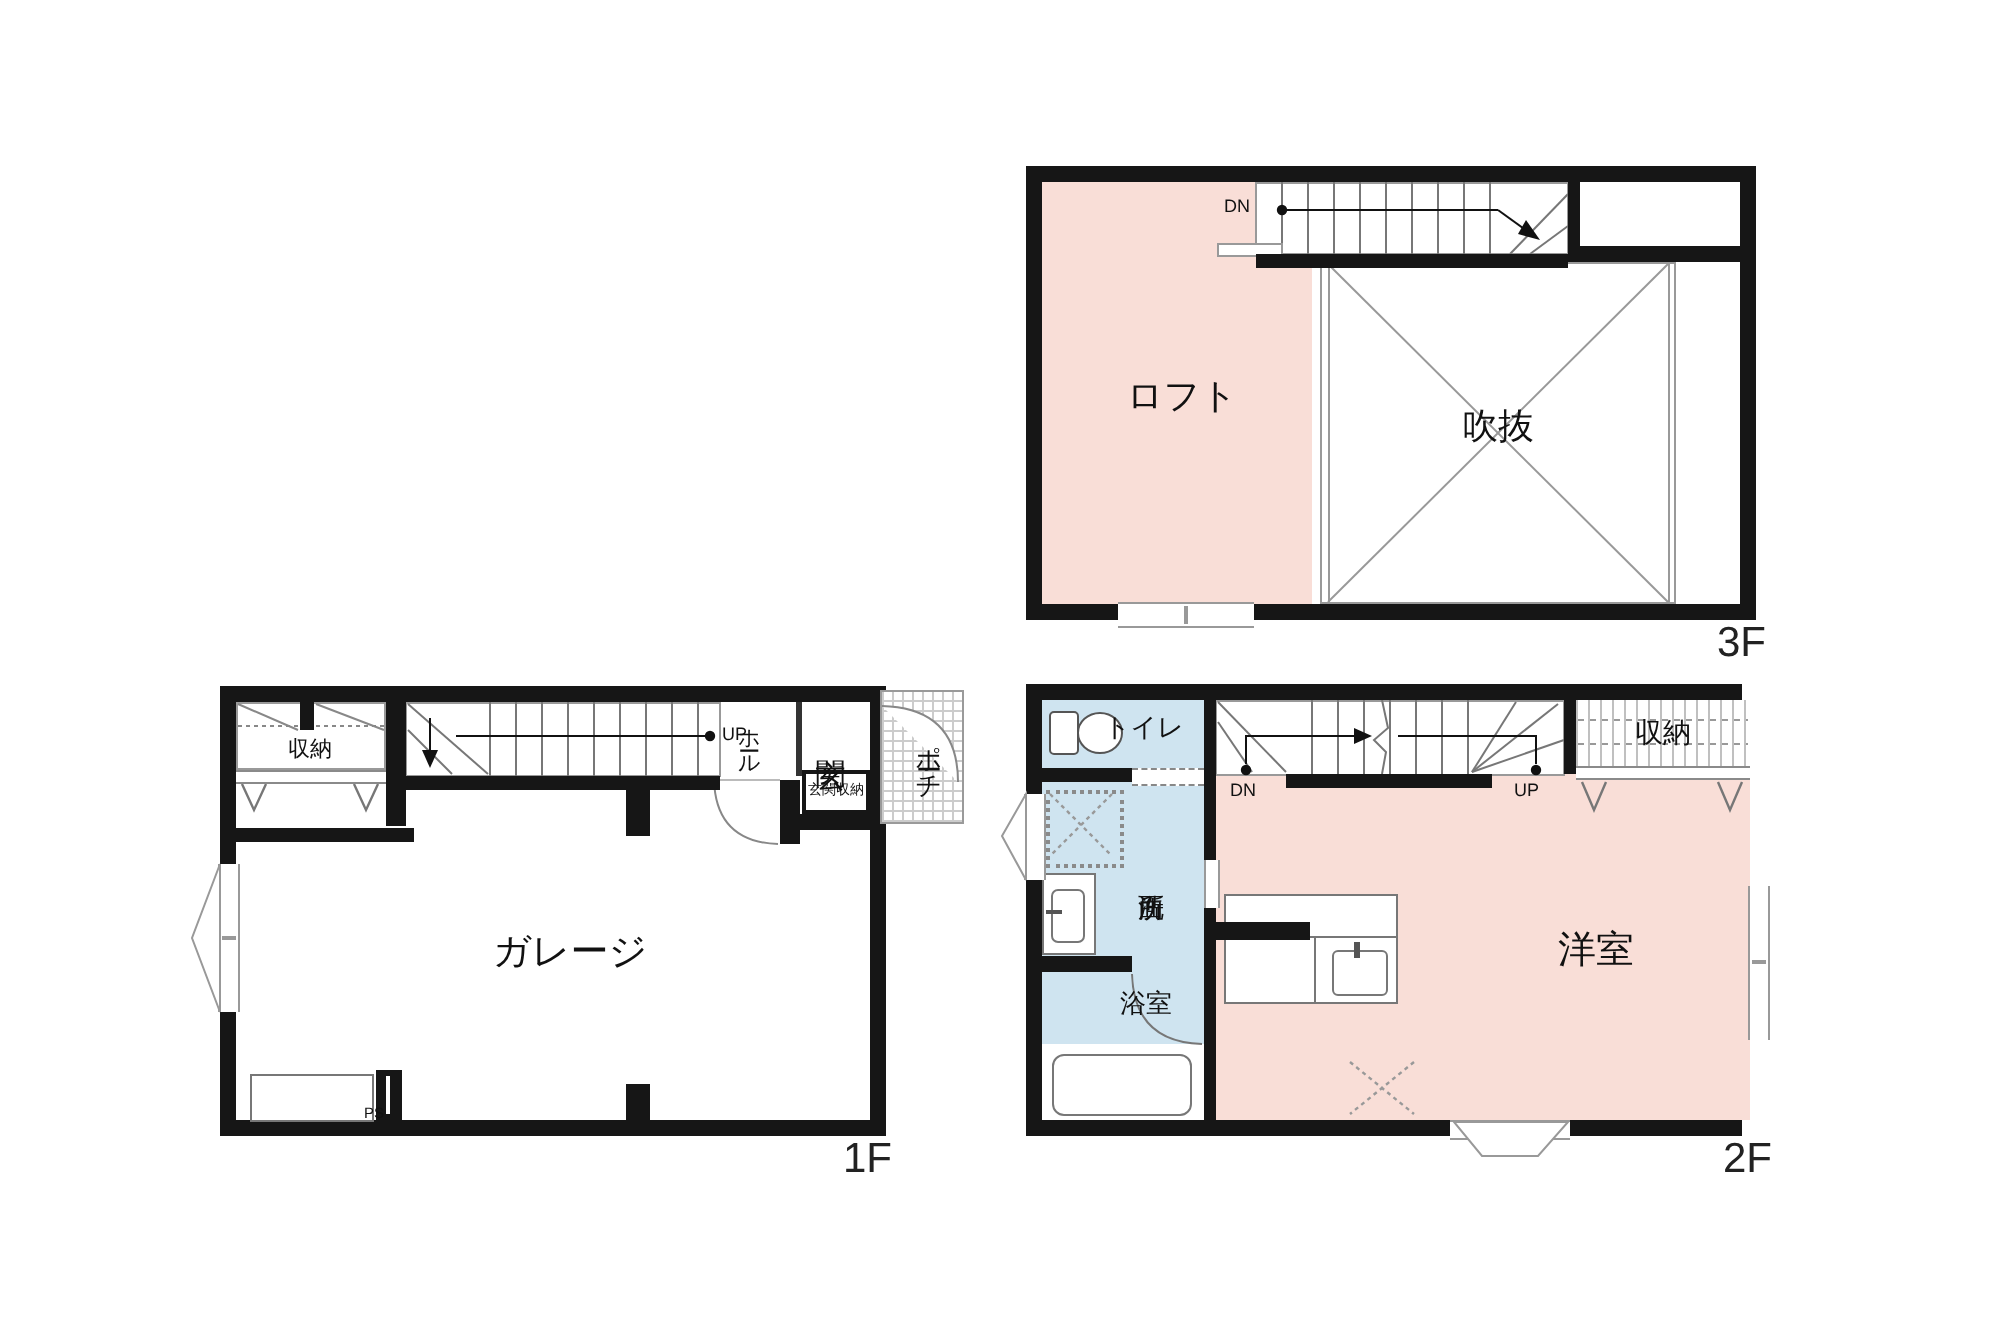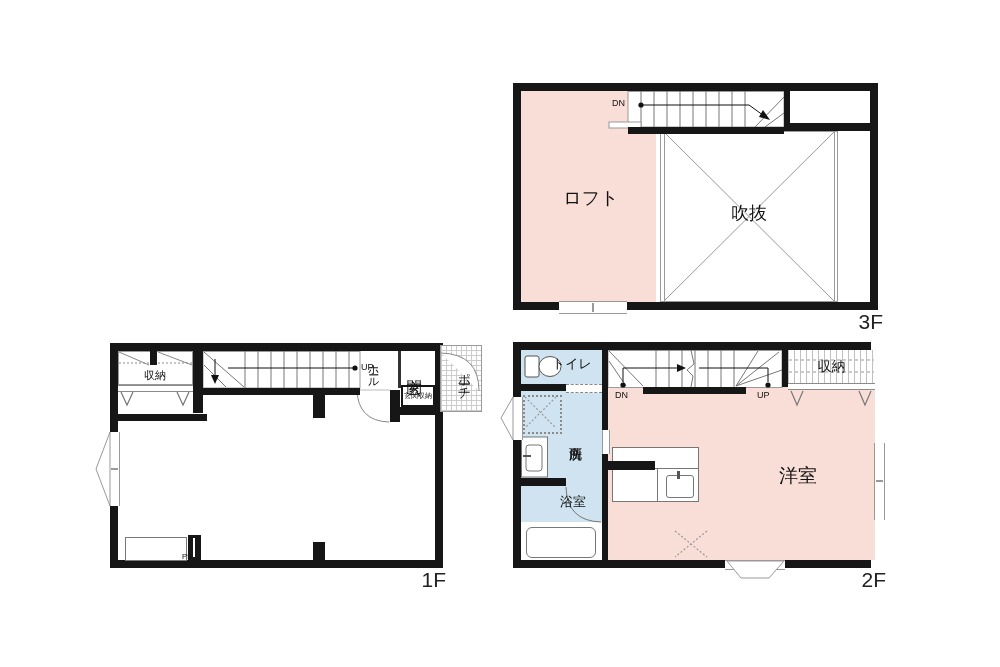--- a/index.html
+++ b/index.html
@@ -145,20 +145,21 @@
     <div class="wall" style="left:70px;top:184px;width:13px;height:25px;">
       <div class="abs" style="left:5px;top:3px;width:2px;height:19px;background:#fff;"></div>
     </div>
     <div class="entrance-storage-box" style="left:283px;top:34px;width:34px;height:22px;">
       <span class="label" style="position:static;font-size:7px;">玄関収納</span>
     </div>
     <div class="label center" style="left:5px;top:18px;width:64px;font-size:11px;">収納</div>
     <div class="label" style="left:243px;top:11px;font-size:9px;">UP</div>
     <div class="label vtext" style="left:249px;top:1px;height:36px;font-size:11px;">ホール</div>
     <div class="label vtext" style="left:288px;top:1px;height:32px;font-size:15px;">玄関</div>
+    <div class="label center" style="left:105px;top:115px;width:124px;font-size:19px;">ガレージ</div>
     <div class="label" style="left:64px;top:174px;font-size:7.5px;margin-top:28px;">PS</div>
   </div>
   <div class="porch" style="left:440px;top:345px;width:40px;height:65px;"></div>
   <div class="label vtext" style="left:456px;top:350px;height:56px;font-size:13px;z-index:6;">ポーチ</div>
   <div class="window win-v" style="left:109px;top:432px;width:9px;height:74px;">
     <div class="abs" style="left:1px;top:36px;width:7px;height:2px;background:#999;"></div>
   </div>
   <div class="floor-tag" style="left:398px;top:568px;width:48px;">1F</div>
 
   <div class="floor" style="left:513px;top:342px;width:358px;height:226px;">

